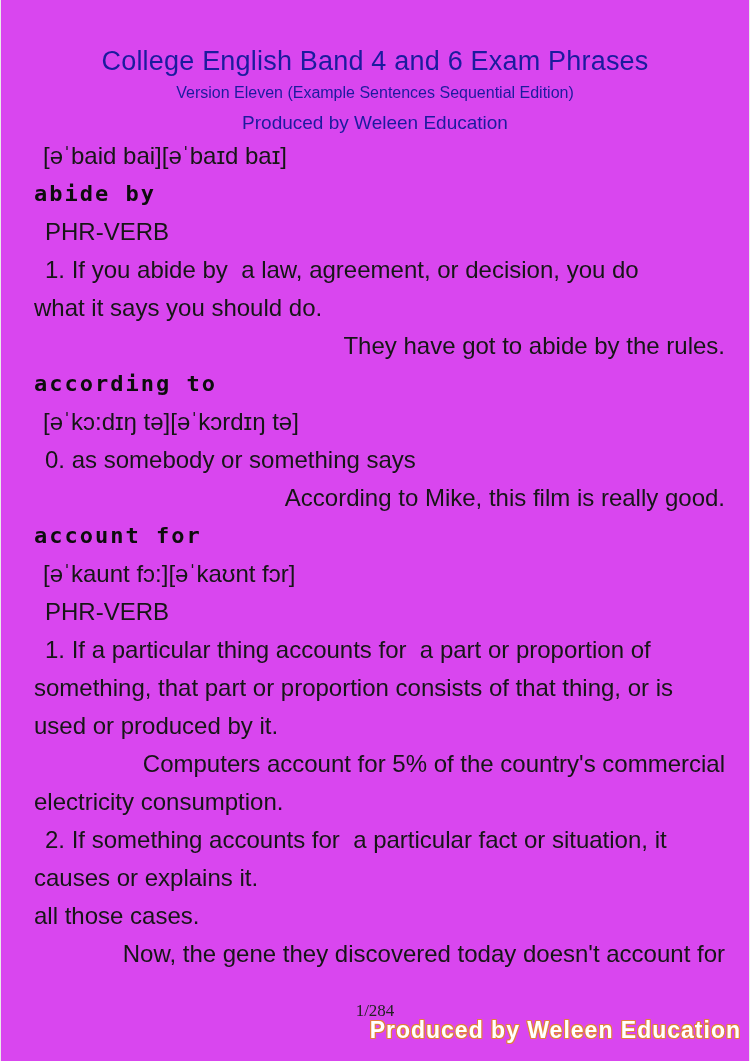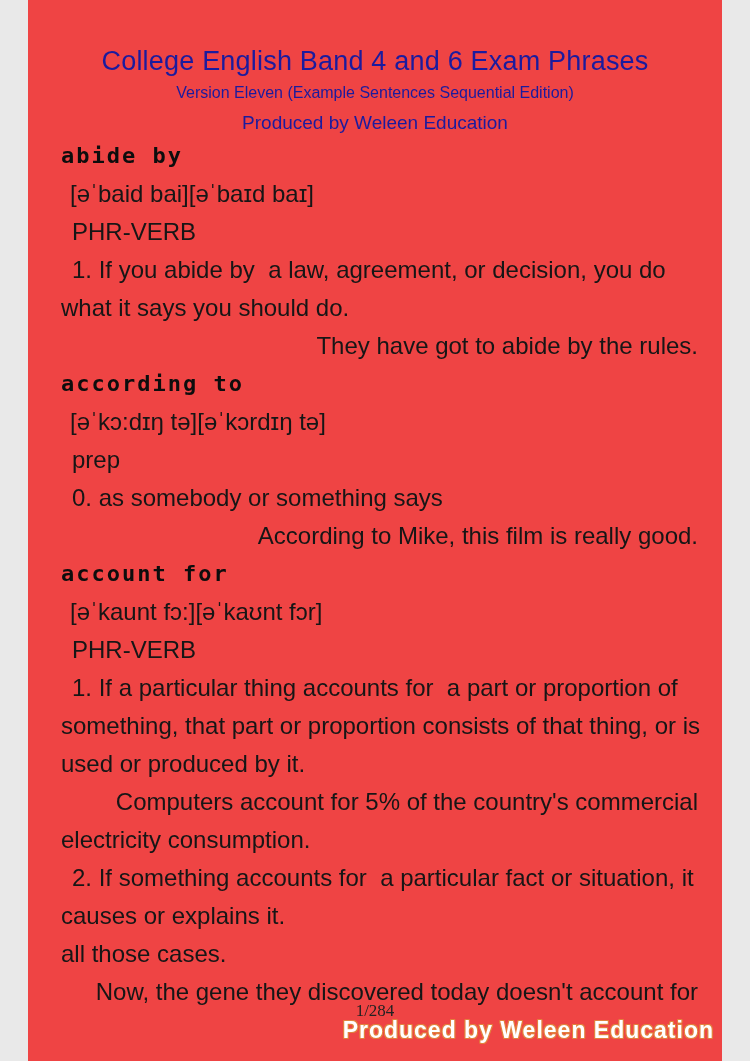--- a/index.html
+++ b/index.html
@@ -1,22 +1,22 @@
 <!DOCTYPE html>
 <html style="--heading-blue: #1b1b9e; --body-text: #161616; --watermark-orange: #e2813e;"><head>
 <meta charset="utf-8">
 <style>
   html, body { margin: 0; padding: 0; }
   body { background: #e9e9e9; }
   .page {
     position: relative;
-    width: 694px;
+    width: 748px;
     height: 1061px;
     margin: 0 auto;
-    background: #ef4444;
+    background: #d946ef;
     overflow: hidden;
     font-family: "Liberation Sans", sans-serif;
     color: var(--body-text, #161616);
   }
   .header {
     padding-top: 45px;
     text-align: center;
     color: var(--heading-blue, #1b1b9e);
   }
   .title {
@@ -97,29 +97,28 @@
 
 <div class="page">
 
   <div class="header">
     <h1 class="title">College English Band 4 and 6 Exam Phrases</h1>
     <div class="subtitle">Version Eleven (Example Sentences Sequential Edition)</div>
     <div class="producer">Produced by Weleen Education</div>
   </div>
 
   <div class="content">
+      <div class="line phonetic">[əˈbaid bai][əˈbaɪd baɪ]</div>
       <div class="line headword">abide by</div>
-      <div class="line phonetic">[əˈbaid bai][əˈbaɪd baɪ]</div>
       <div class="line pos">PHR-VERB</div>
       <div class="line def-first">1. If you abide by  a law, agreement, or decision, you do</div>
       <div class="line def-cont">what it says you should do.</div>
       <div class="line ex-first">They have got to abide by the rules.</div>
       <div class="line headword">according to</div>
       <div class="line phonetic">[əˈkɔ:dɪŋ tə][əˈkɔrdɪŋ tə]</div>
-      <div class="line pos">prep</div>
       <div class="line def-first">0. as somebody or something says</div>
       <div class="line ex-first">According to Mike, this film is really good.</div>
       <div class="line headword">account for</div>
       <div class="line phonetic">[əˈkaunt fɔ:][əˈkaʊnt fɔr]</div>
       <div class="line pos">PHR-VERB</div>
       <div class="line def-first">1. If a particular thing accounts for  a part or proportion of</div>
       <div class="line def-cont">something, that part or proportion consists of that thing, or is</div>
       <div class="line def-cont">used or produced by it.</div>
       <div class="line ex-first">Computers account for 5% of the country's commercial</div>
       <div class="line ex-cont">electricity consumption.</div>

